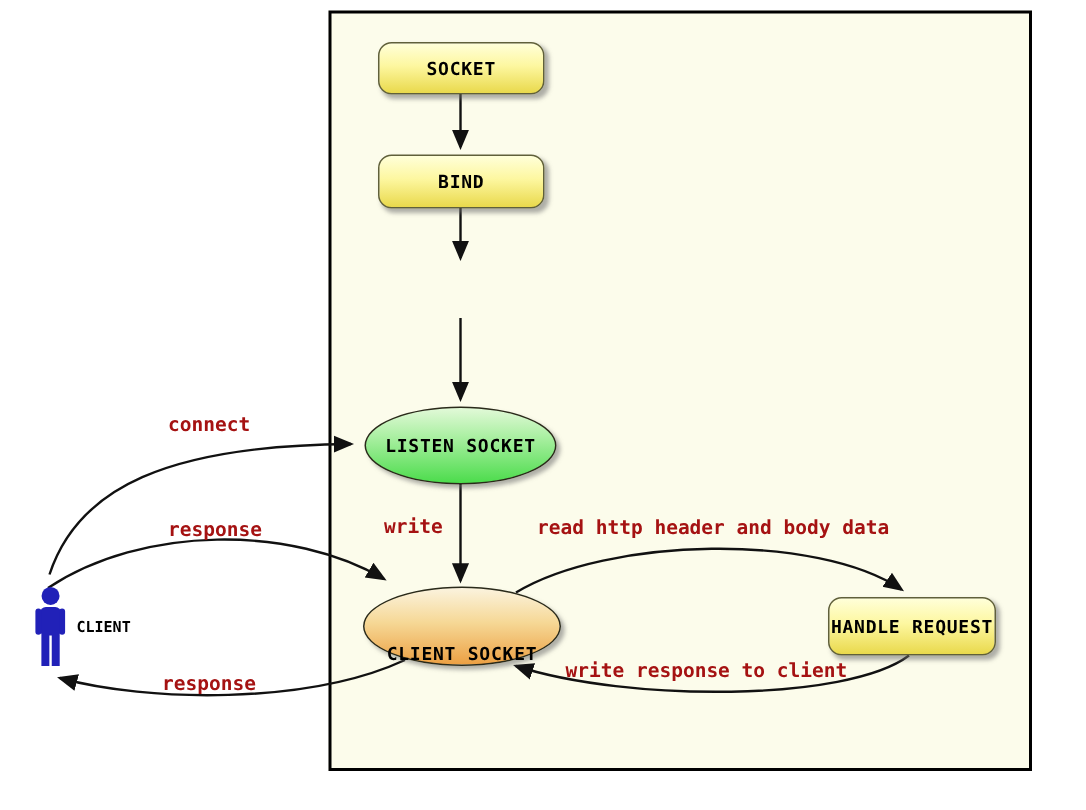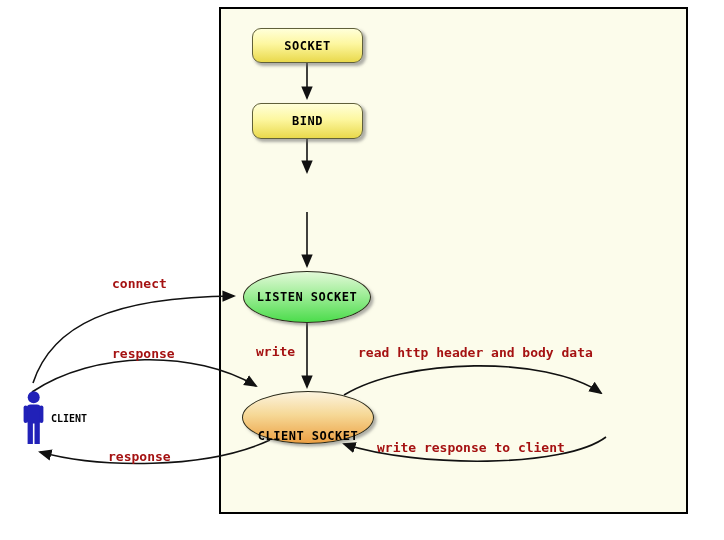--- a/index.html
+++ b/index.html
@@ -79,20 +79,23 @@
   </div>
 
   <div class="ellipse green" style="left:243px;top:271px;width:126px;height:50px;">
     <span>LISTEN SOCKET</span>
   </div>
 
   <div class="ellipse orange" style="left:242px;top:391px;width:130px;height:51px;">
     <span>CLIENT SOCKET</span>
   </div>
 
+  <div class="node-box" style="left:552px;top:398px;width:110px;height:37px;">
+    <span>HANDLE REQUEST</span>
+  </div>
 
   <div class="edge-label" style="left:112px;top:276px;">connect</div>
   <div class="edge-label" style="left:112px;top:346px;">response</div>
   <div class="edge-label" style="left:108px;top:449px;">response</div>
   <div class="edge-label" style="left:256px;top:344px;">write</div>
   <div class="edge-label" style="left:358px;top:345px;">read http header and body data</div>
   <div class="edge-label" style="left:377px;top:440px;">write response to client</div>
 
   <svg class="lyr" style="left:20px;top:391px;" width="28" height="57" viewBox="0 0 28 57">
     <g fill="#2121b8">

